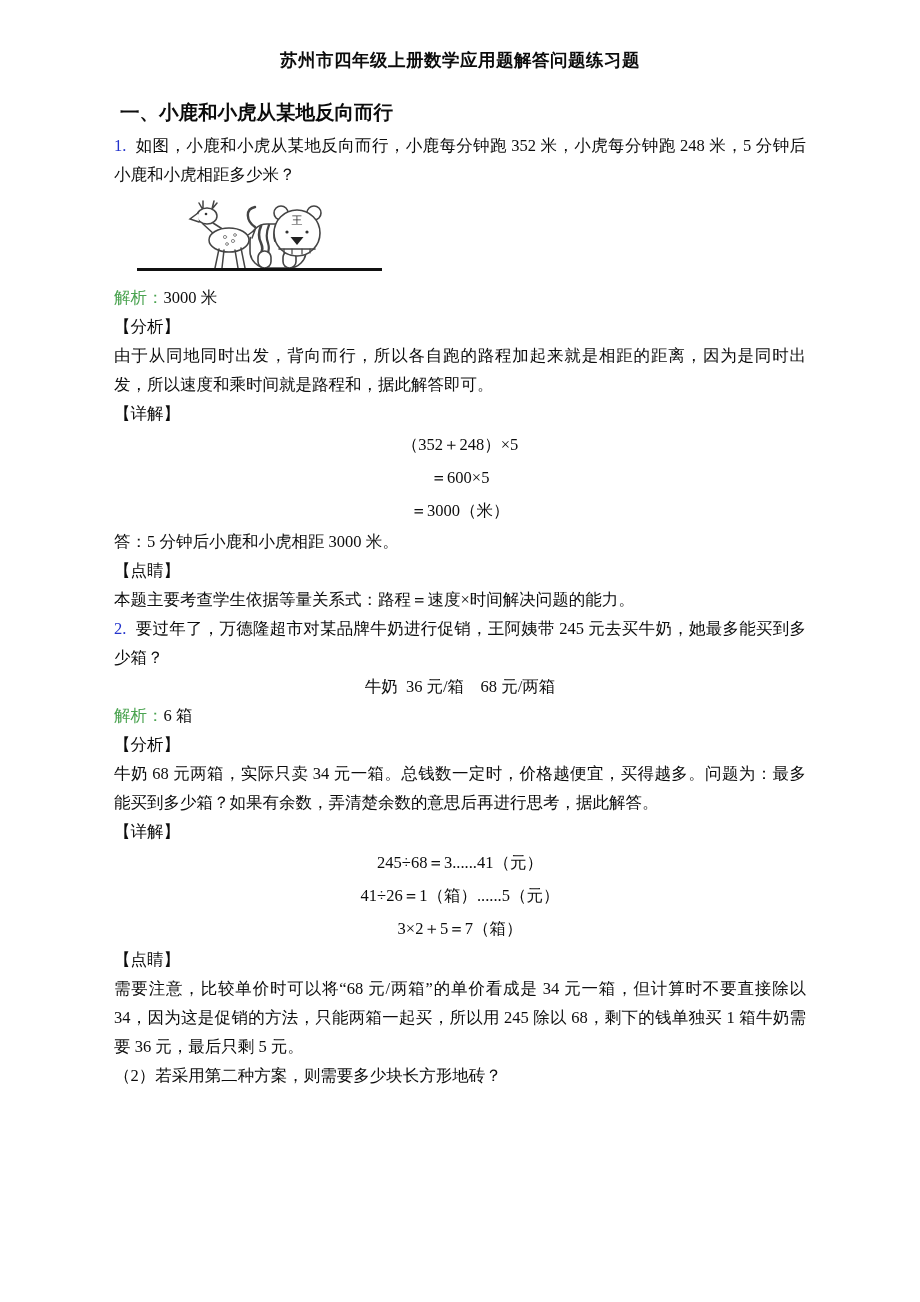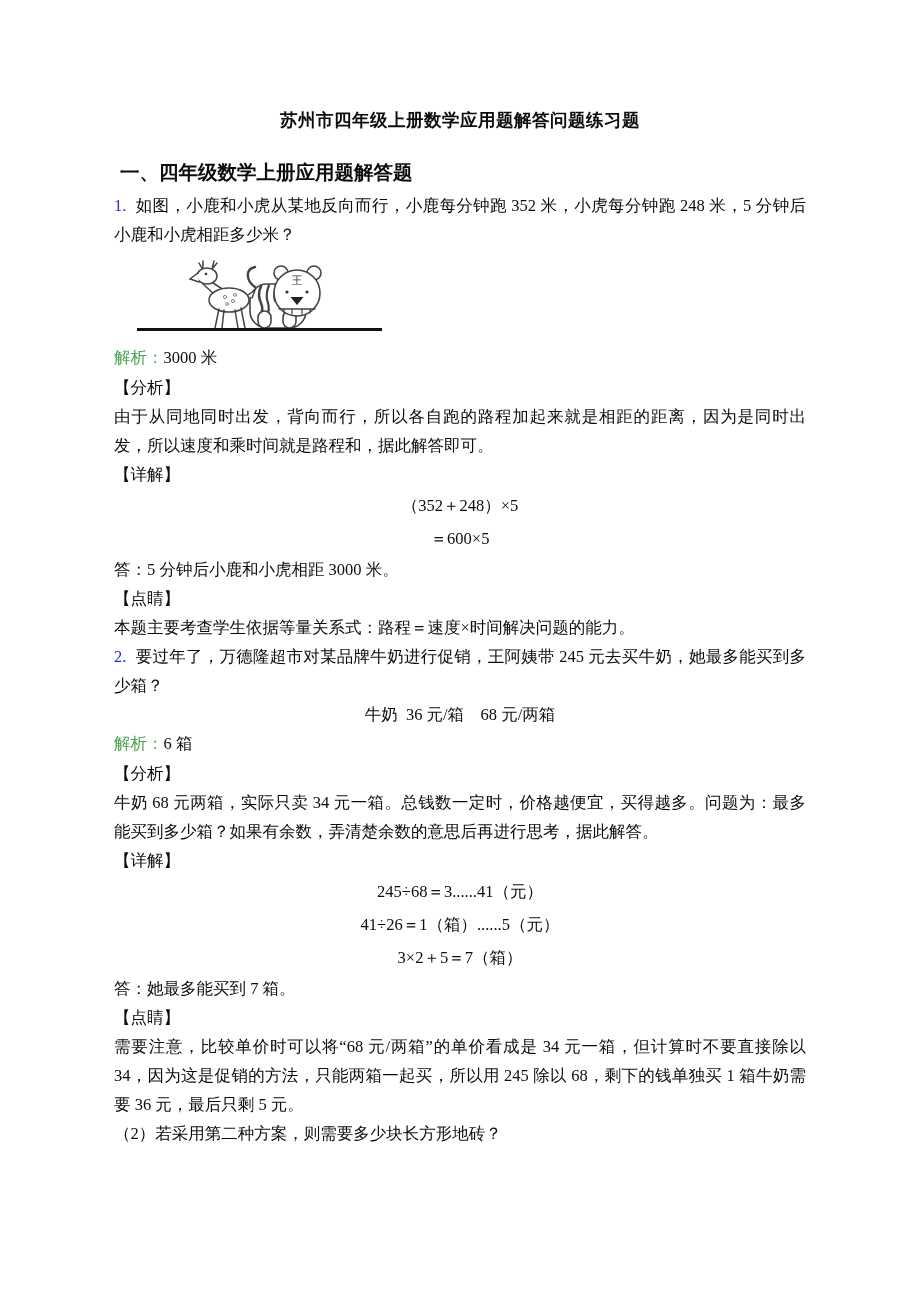--- a/index.html
+++ b/index.html
@@ -3,21 +3,21 @@
 <meta charset="utf-8">
 <style>
   * { box-sizing: border-box; }
   html, body { margin: 0; padding: 0; background: #ffffff; }
   body { width: 920px; height: 1302px; overflow: hidden; }
 
   .page {
     width: 920px;
     height: 1160px;
     background: #ffffff;
-    padding: 108px 114px 0 114px;
+    padding: 48px 114px 0 114px;
     font-family: "Liberation Serif", "DejaVu Serif", serif;
     font-size: 16.5px;
     color: #0c0c0c;
   }
 
   .doc-title {
     margin: 0;
     text-align: center;
     font-family: "Liberation Sans", "DejaVu Sans", sans-serif;
     font-size: 17.5px;
@@ -35,39 +35,39 @@
   }
 
   .para {
     margin: 0;
     line-height: 29px;
     text-align: justify;
   }
   .para.last-line { text-align: left; }
 
   .qnum { color: #2333CC; padding-right: 9px; }
-  .answer-label { color: #4AA350; font-family: Liberation Mono, monospace; }
+  .answer-label { color: #4AA350; }
   .formula { line-height: 33px; text-align: center; }
   .price { white-space: pre-wrap; text-align: center; }
 
   .figure-wrap {
     margin: 5px 0 11px 23px;
     width: 248px;
     height: 78px;
   }
   .figure-wrap svg { display: block; }
 </style>
 </head>
 <body>
 
 <div class="page">
 
   <h1 class="doc-title">苏州市四年级上册数学应用题解答问题练习题</h1>
 
-  <h2 class="section-heading">一、四年级数学上册应用题解答题</h2>
+  <h2 class="section-heading">一、小鹿和小虎从某地反向而行</h2>
 
   <p class="para"><span class="qnum">1.</span><span>如图，小鹿和小虎从某地反向而行，小鹿每分钟跑 352 米，小虎每分钟跑 248 米，5 分钟后小鹿和小虎相距多少米？</span></p>
 
   <div class="figure-wrap">
     <svg width="248" height="78" viewBox="0 0 248 78">
 
       <g stroke="#444" stroke-width="1.6" fill="none" stroke-linecap="round">
 
         <path d="M118,33 C109,27 108,15 118,13" stroke-width="2.4"></path>
 
@@ -123,32 +123,32 @@
       <line x1="0" y1="75.5" x2="245" y2="75.5" stroke="#111" stroke-width="3"></line>
     </svg>
   </div>
 
   <p class="para last-line"><span class="answer-label">解析：</span><span>3000 米</span></p>
   <p class="para last-line">【分析】</p>
   <p class="para">由于从同地同时出发，背向而行，所以各自跑的路程加起来就是相距的距离，因为是同时出发，所以速度和乘时间就是路程和，据此解答即可。</p>
   <p class="para last-line">【详解】</p>
   <p class="para formula">（352＋248）×5</p>
   <p class="para formula">＝600×5</p>
+  <p class="para formula">＝3000（米）</p>
   <p class="para last-line">答：5 分钟后小鹿和小虎相距 3000 米。</p>
   <p class="para last-line">【点睛】</p>
   <p class="para last-line">本题主要考查学生依据等量关系式：路程＝速度×时间解决问题的能力。</p>
 
   <p class="para"><span class="qnum">2.</span><span>要过年了，万德隆超市对某品牌牛奶进行促销，王阿姨带 245 元去买牛奶，她最多能买到多少箱？</span></p>
   <p class="para price">牛奶  36 元/箱    68 元/两箱</p>
   <p class="para last-line"><span class="answer-label">解析：</span><span>6 箱</span></p>
   <p class="para last-line">【分析】</p>
   <p class="para">牛奶 68 元两箱，实际只卖 34 元一箱。总钱数一定时，价格越便宜，买得越多。问题为：最多能买到多少箱？如果有余数，弄清楚余数的意思后再进行思考，据此解答。</p>
   <p class="para last-line">【详解】</p>
   <p class="para formula">245÷68＝3......41（元）</p>
   <p class="para formula">41÷26＝1（箱）......5（元）</p>
   <p class="para formula">3×2＋5＝7（箱）</p>
-  <p class="para last-line">答：她最多能买到 7 箱。</p>
   <p class="para last-line">【点睛】</p>
   <p class="para">需要注意，比较单价时可以将“68 元/两箱”的单价看成是 34 元一箱，但计算时不要直接除以 34，因为这是促销的方法，只能两箱一起买，所以用 245 除以 68，剩下的钱单独买 1 箱牛奶需要 36 元，最后只剩 5 元。</p>
 
   <p class="para last-line">（2）若采用第二种方案，则需要多少块长方形地砖？</p>
 
 </div>
 
 </body></html>

